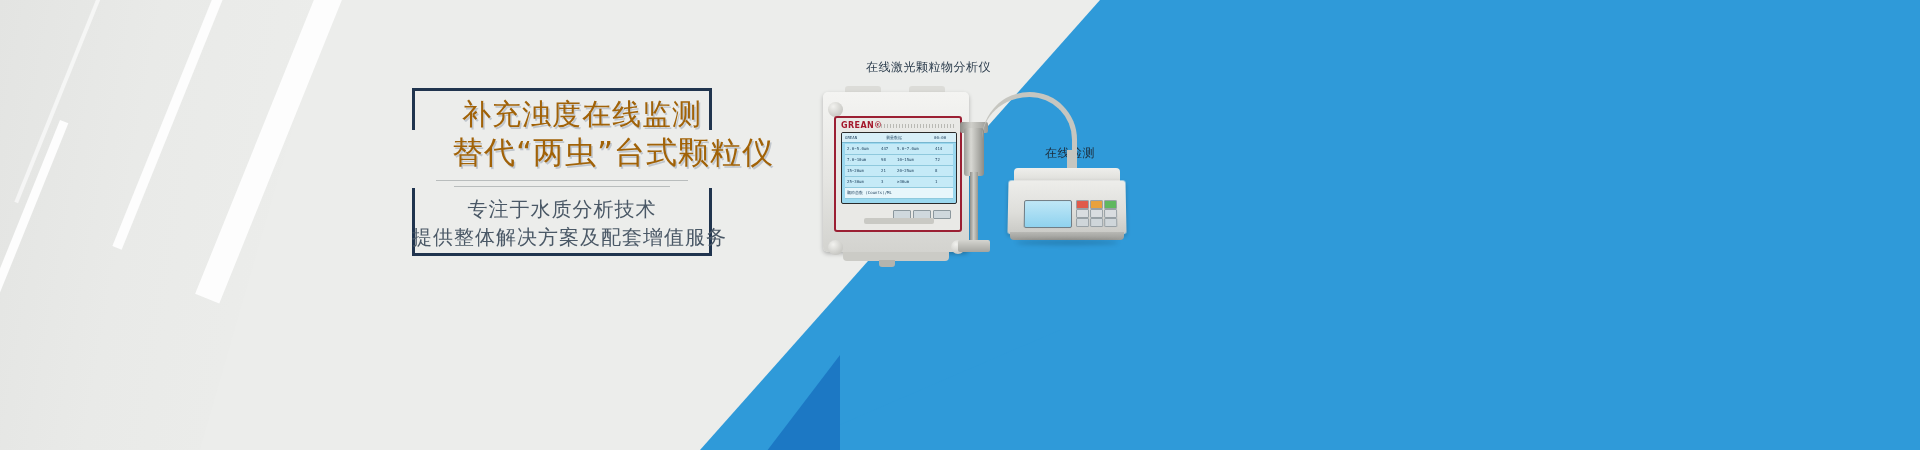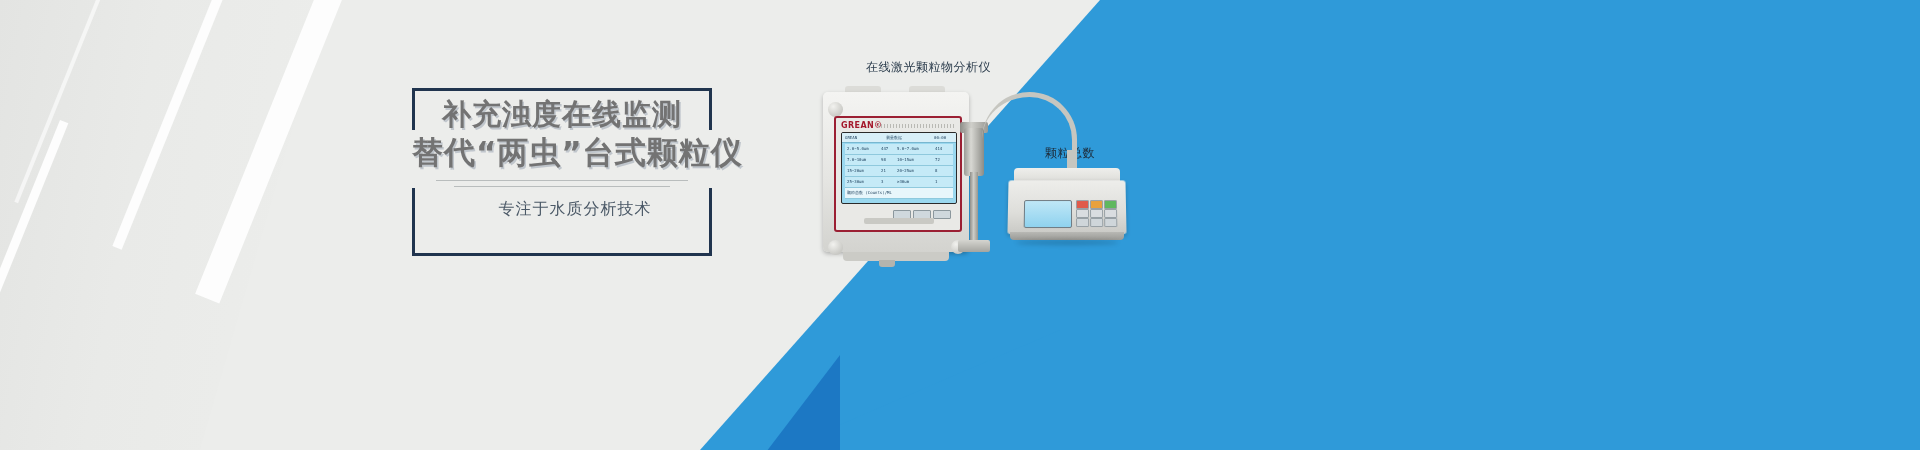--- a/index.html
+++ b/index.html
@@ -40,34 +40,35 @@
   .brk-tr-h{left:136px;top:0;width:164px;height:3px;}
   .brk-tr-v{left:297px;top:0;width:3px;height:42px;}
   .brk-bl-v{left:0;top:100px;width:3px;height:68px;}
   .brk-bl-h{left:0;top:165px;width:164px;height:3px;}
   .brk-br-v{left:297px;top:100px;width:3px;height:68px;}
   .brk-br-h{left:136px;top:165px;width:164px;height:3px;}
 
   .title-wrap{position:absolute;left:0;top:8px;width:300px;text-align:center;}
   .title-line{
     font-family:"DejaVu Sans","Liberation Sans",sans-serif;
-    font-weight:bold;color:#737373;letter-spacing:1px;
+    font-weight:normal;color:#a16207;letter-spacing:1px;
     font-size:30px;line-height:36px;white-space:nowrap;
     text-shadow:1.5px 1.5px 0 rgba(120,135,155,.38);
+    padding-left:40px;
   }
   .title-line.l1{font-size:29px;}
   .title-line.l2{font-size:31px;margin-top:2px;}
 
   .rule{position:absolute;background:#b9bdbd;height:1px;}
   .rule.r1{left:24px;top:92px;width:252px;}
   .rule.r2{left:42px;top:98px;width:216px;}
 
   .sub{position:absolute;left:0;width:300px;text-align:center;
        font-family:"DejaVu Sans","Liberation Sans",sans-serif;
-       color:#4a5866;font-size:16px;line-height:22px;letter-spacing:1px;white-space:nowrap;padding-left:13px;}
+       color:#4a5866;font-size:20px;line-height:22px;letter-spacing:1px;white-space:nowrap;}
   .sub.s1{top:110px;}
   .sub.s2{top:138px;}
 
   
   .plabel{position:absolute;font-family:"DejaVu Sans","Liberation Sans",sans-serif;
           font-size:12px;color:#2b3c4c;letter-spacing:.5px;white-space:nowrap;}
   .plabel.top{left:866px;top:59px;font-family:Liberation Serif, serif;}
   .plabel.side{left:1045px;top:145px;color:#1d2c3a;}
 
   
@@ -159,24 +160,25 @@
 
     <div class="title-wrap">
       <div class="title-line l1">补充浊度在线监测</div>
       <div class="title-line l2">替代“两虫”台式颗粒仪</div>
     </div>
 
     <div class="rule r1"></div>
     <div class="rule r2"></div>
 
     <div class="sub s1">专注于水质分析技术</div>
+    <div class="sub s2">提供整体解决方案及配套增值服务</div>
   </div>
 
   <div class="plabel top">在线激光颗粒物分析仪</div>
-  <div class="plabel side">颗粒总数</div>
+  <div class="plabel side">在线检测</div>
 
   <div class="analyzer">
     <div class="an-topl"></div>
     <div class="an-topr"></div>
     <div class="an-body">
       <div class="an-knob"></div>
       <div class="an-knob2"></div>
       <div class="an-knob3"></div>
 
       <div class="an-face">

